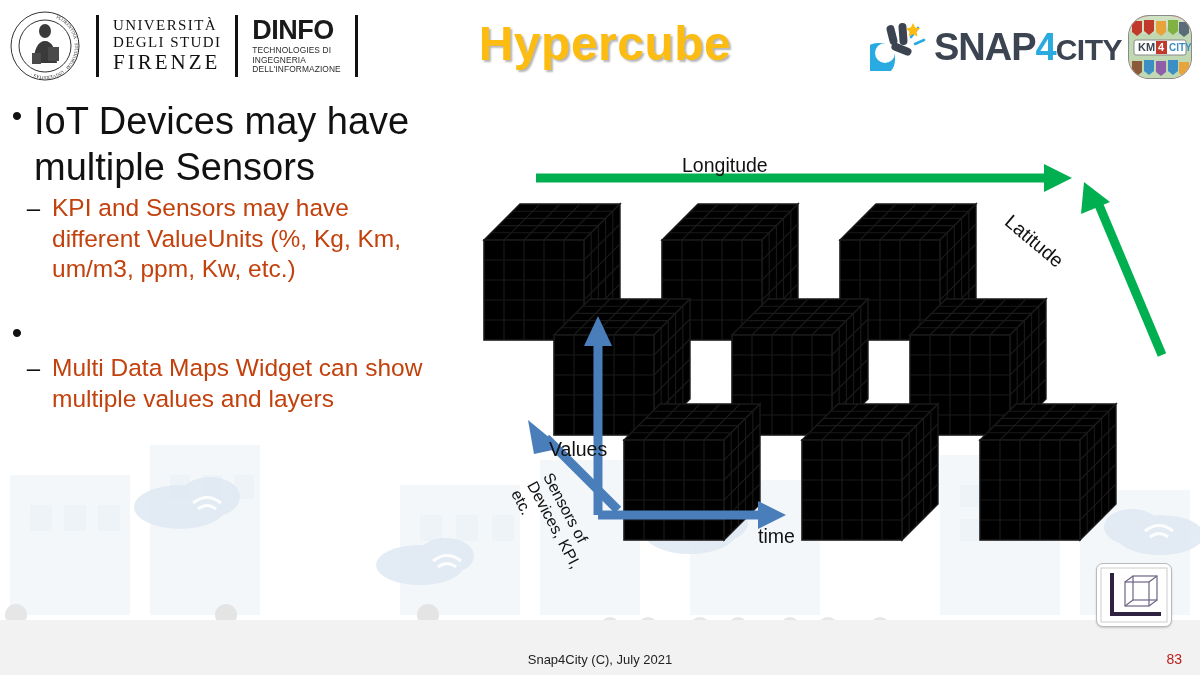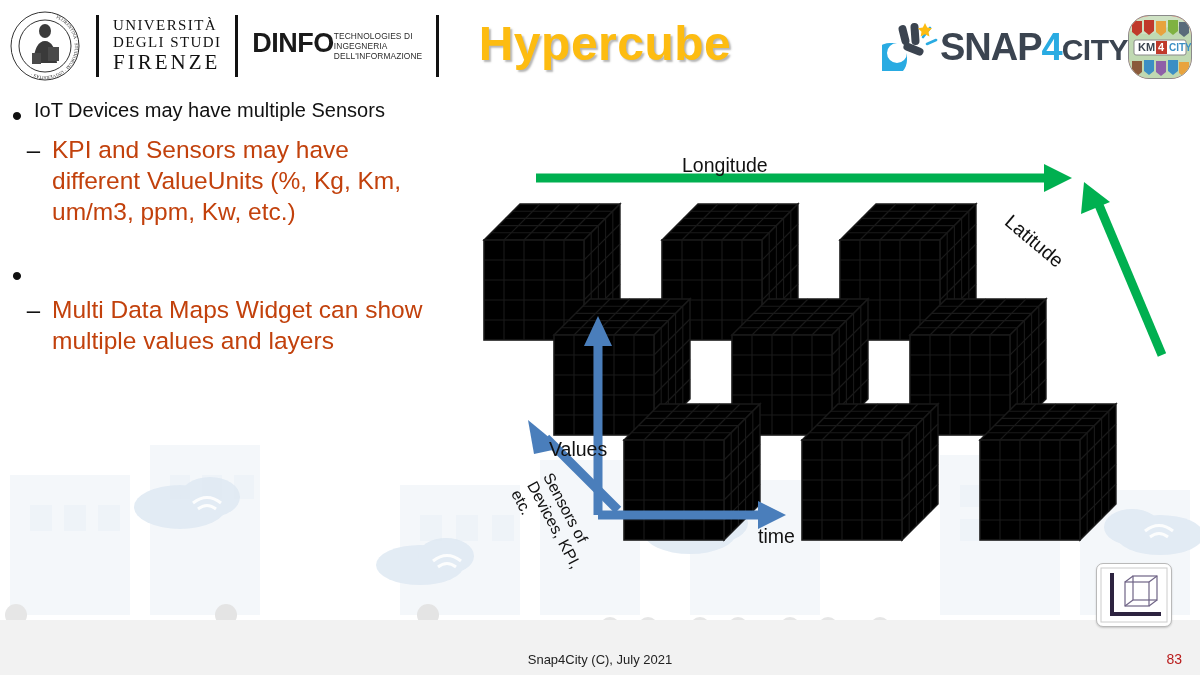--- a/index.html
+++ b/index.html
@@ -17,47 +17,47 @@
 
   
   .header{position:absolute;left:0;top:0;width:1200px;height:92px;}
   .logos{position:absolute;left:8px;top:6px;display:flex;align-items:center;height:80px;}
   .seal{width:74px;height:74px;position:relative;}
   .vdiv{width:3px;height:62px;background:#111;margin:0 14px;}
   .unifi-text{font-family:"Liberation Serif", serif;color:#111;line-height:1.12;letter-spacing:1.4px;}
   .unifi-text div:nth-child(1){font-size:15px;}
   .unifi-text div:nth-child(2){font-size:15px;}
   .unifi-text div:nth-child(3){font-size:21px;letter-spacing:3px;}
-  .dinfo-blk{display:flex;flex-direction:row;justify-content:center;}
+  .dinfo-blk{display:flex;flex-direction:column;justify-content:center;}
   .dinfo-big{font-size:27px;font-weight:bold;color:#1a1a1a;letter-spacing:-0.5px;line-height:1;}
   .dinfo-sub{font-size:8.4px;color:#2b2b2b;line-height:1.18;letter-spacing:.1px;margin-top:2px;}
   .disit-big{font-size:27px;font-weight:bold;color:#9d9d9d;letter-spacing:-0.5px;line-height:1;}
   .disit-sub{font-size:8.4px;color:#6f6f6f;line-height:1.18;letter-spacing:.1px;margin-top:2px;}
 
   .slide-title{
     position:absolute;left:430px;top:16px;width:350px;text-align:center;
     font-size:48px;font-weight:bold;color:#FDBC11;
     text-shadow:2px 2px 2px rgba(120,120,120,.55);
     letter-spacing:.5px;
   }
 
-  .snap4city{position:absolute;right:8px;top:12px;height:70px;display:flex;align-items:center;}
+  .snap4city{position:absolute;right:8px;top:12px;height:70px;display:flex;align-items:center;gap:6px;}
   .s4c-word{font-size:38px;font-weight:bold;color:#3b4450;letter-spacing:-1px;line-height:1;}
   .s4c-word .four{color:#29ABE2;}
   .s4c-word .city{font-size:30px;letter-spacing:-0.5px;}
   .km4city-icon{
     width:62px;height:62px;border-radius:21px;border:1.5px solid #8a8a8a;
     background:#ef4444;position:relative;overflow:hidden;
   }
 
   
   .content{position:absolute;left:0;top:98px;width:500px;}
   .b1{display:flex;margin:0 0 2px 0;}
   .b1 .dot{width:34px;text-align:center;font-size:30px;line-height:1.18;color:#111;}
-  .b1 .txt{font-size:20px;line-height:1.22;color:#111;width:420px;}
+  .b1 .txt{font-size:38px;line-height:1.22;color:#111;width:420px;}
   .b2{display:flex;margin-top:2px;}
   .b2 .dash{width:40px;text-align:right;padding-right:12px;font-size:24px;line-height:1.25;color:#111;}
   .b2 .txt{font-size:24.5px;line-height:1.26;color:#c2410c;width:388px;}
   .gap{height:30px;}
 
   
   .diagram{position:absolute;left:470px;top:150px;width:730px;height:430px;}
   .axis-label{position:absolute;font-size:19.5px;color:#111;white-space:nowrap;}
   #lbl-longitude{left:212px;top:4px;}
   #lbl-latitude{left:545px;top:60px;transform:rotate(40deg);transform-origin:left top;}

